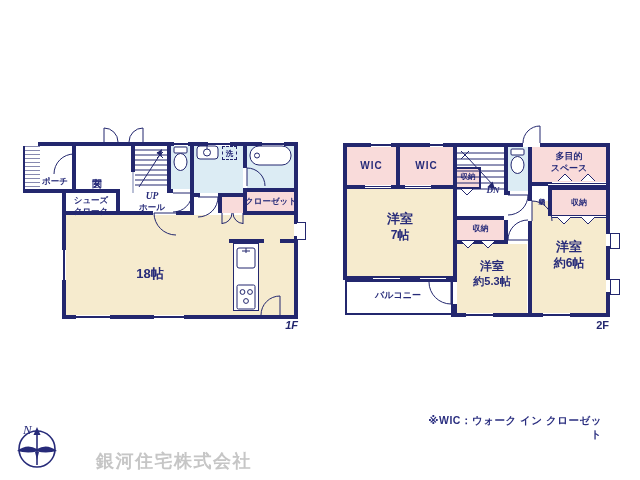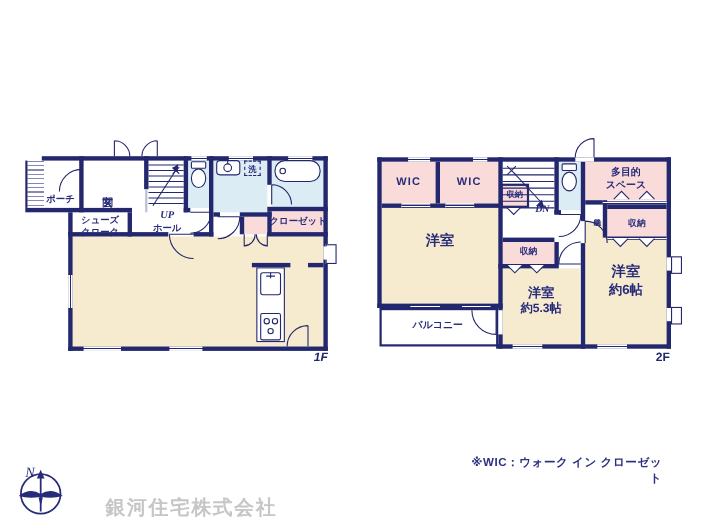--- a/index.html
+++ b/index.html
@@ -121,20 +121,21 @@
 
   <div style="position:absolute;left:206px;top:8px;width:15px;height:14px;border:1px dashed #23276e;box-sizing:border-box;"></div>
 
   <div class="lbl" style="left:20px;top:38px;width:38px;font-size:8.5px;">ポーチ</div>
   <div class="lbl vert" style="left:73px;top:19px;width:14px;height:30px;font-size:9.5px;letter-spacing:2px;">玄関</div>
   <div class="lbl" style="left:54px;top:57px;width:42px;font-size:8.5px;white-space:normal;word-break:break-all;line-height:1.25;">シューズクローク</div>
   <div class="lbl serif-i" style="left:125px;top:53px;width:22px;font-size:9.5px;">UP</div>
   <div class="lbl" style="left:119px;top:64px;width:34px;font-size:8.5px;">ホール</div>
   <div class="lbl" style="left:206px;top:11px;width:15px;font-size:7.5px;">洗</div>
   <div class="lbl" style="left:229px;top:58px;width:51px;font-size:8.5px;">クローゼット</div>
+  <div class="lbl" style="left:92px;top:128px;width:84px;font-size:13px;font-weight:600;">18帖</div>
   <div class="floor-tag" style="left:260px;top:181px;width:22px;text-align:right;font-style:italic;">1F</div>
 </div>
 
 <div class="plan" style="left:343px;top:141px;width:280px;height:212px;">
 
   <div class="room pink" style="left:4px;top:6px;width:49px;height:38px;"></div>
   <div class="room pink" style="left:57px;top:6px;width:53px;height:38px;"></div>
   <div class="room blue" style="left:165px;top:6px;width:20px;height:44px;"></div>
   <div class="room pink" style="left:189px;top:6px;width:74px;height:35px;"></div>
   <div class="room beige" style="left:4px;top:48px;width:106px;height:87px;"></div>
@@ -216,20 +217,21 @@
   <div class="lbl" style="left:4px;top:19px;width:49px;font-size:10px;letter-spacing:1px;">WIC</div>
   <div class="lbl" style="left:57px;top:19px;width:53px;font-size:10px;letter-spacing:1px;">WIC</div>
   <div class="lbl" style="left:112px;top:31px;width:26px;font-size:7.5px;">収納</div>
   <div class="lbl serif-i" style="left:138px;top:44px;width:24px;font-size:9px;">DN</div>
   <div class="lbl" style="left:189px;top:10px;width:74px;font-size:9px;">多目的</div>
   <div class="lbl" style="left:189px;top:22px;width:74px;font-size:9px;">スペース</div>
   <div class="lbl vert" style="left:190px;top:43px;width:13px;height:18px;font-size:6.5px;">収納</div>
   <div class="lbl" style="left:209px;top:57px;width:54px;font-size:8px;">収納</div>
   <div class="lbl" style="left:114px;top:83px;width:47px;font-size:8px;">収納</div>
   <div class="lbl" style="left:4px;top:70px;width:106px;font-size:13px;font-weight:600;">洋室</div>
+  <div class="lbl" style="left:4px;top:87px;width:106px;font-size:12px;font-weight:600;">7帖</div>
   <div class="lbl" style="left:114px;top:118px;width:70px;font-size:12px;font-weight:600;">洋室</div>
   <div class="lbl" style="left:114px;top:134px;width:70px;font-size:11px;font-weight:600;">約5.3帖</div>
   <div class="lbl" style="left:189px;top:98px;width:74px;font-size:13px;font-weight:600;">洋室</div>
   <div class="lbl" style="left:189px;top:115px;width:74px;font-size:12px;font-weight:600;">約6帖</div>
   <div class="lbl" style="left:2px;top:149px;width:106px;font-size:9px;font-family:Liberation Serif, serif;">バルコニー</div>
   <div class="floor-tag" style="left:244px;top:178px;width:22px;text-align:right;">2F</div>
 </div>
 
 <div class="note" style="left:420px;top:414px;width:182px;text-align:right;">※WIC：ウォーク イン クローゼット</div>
 

